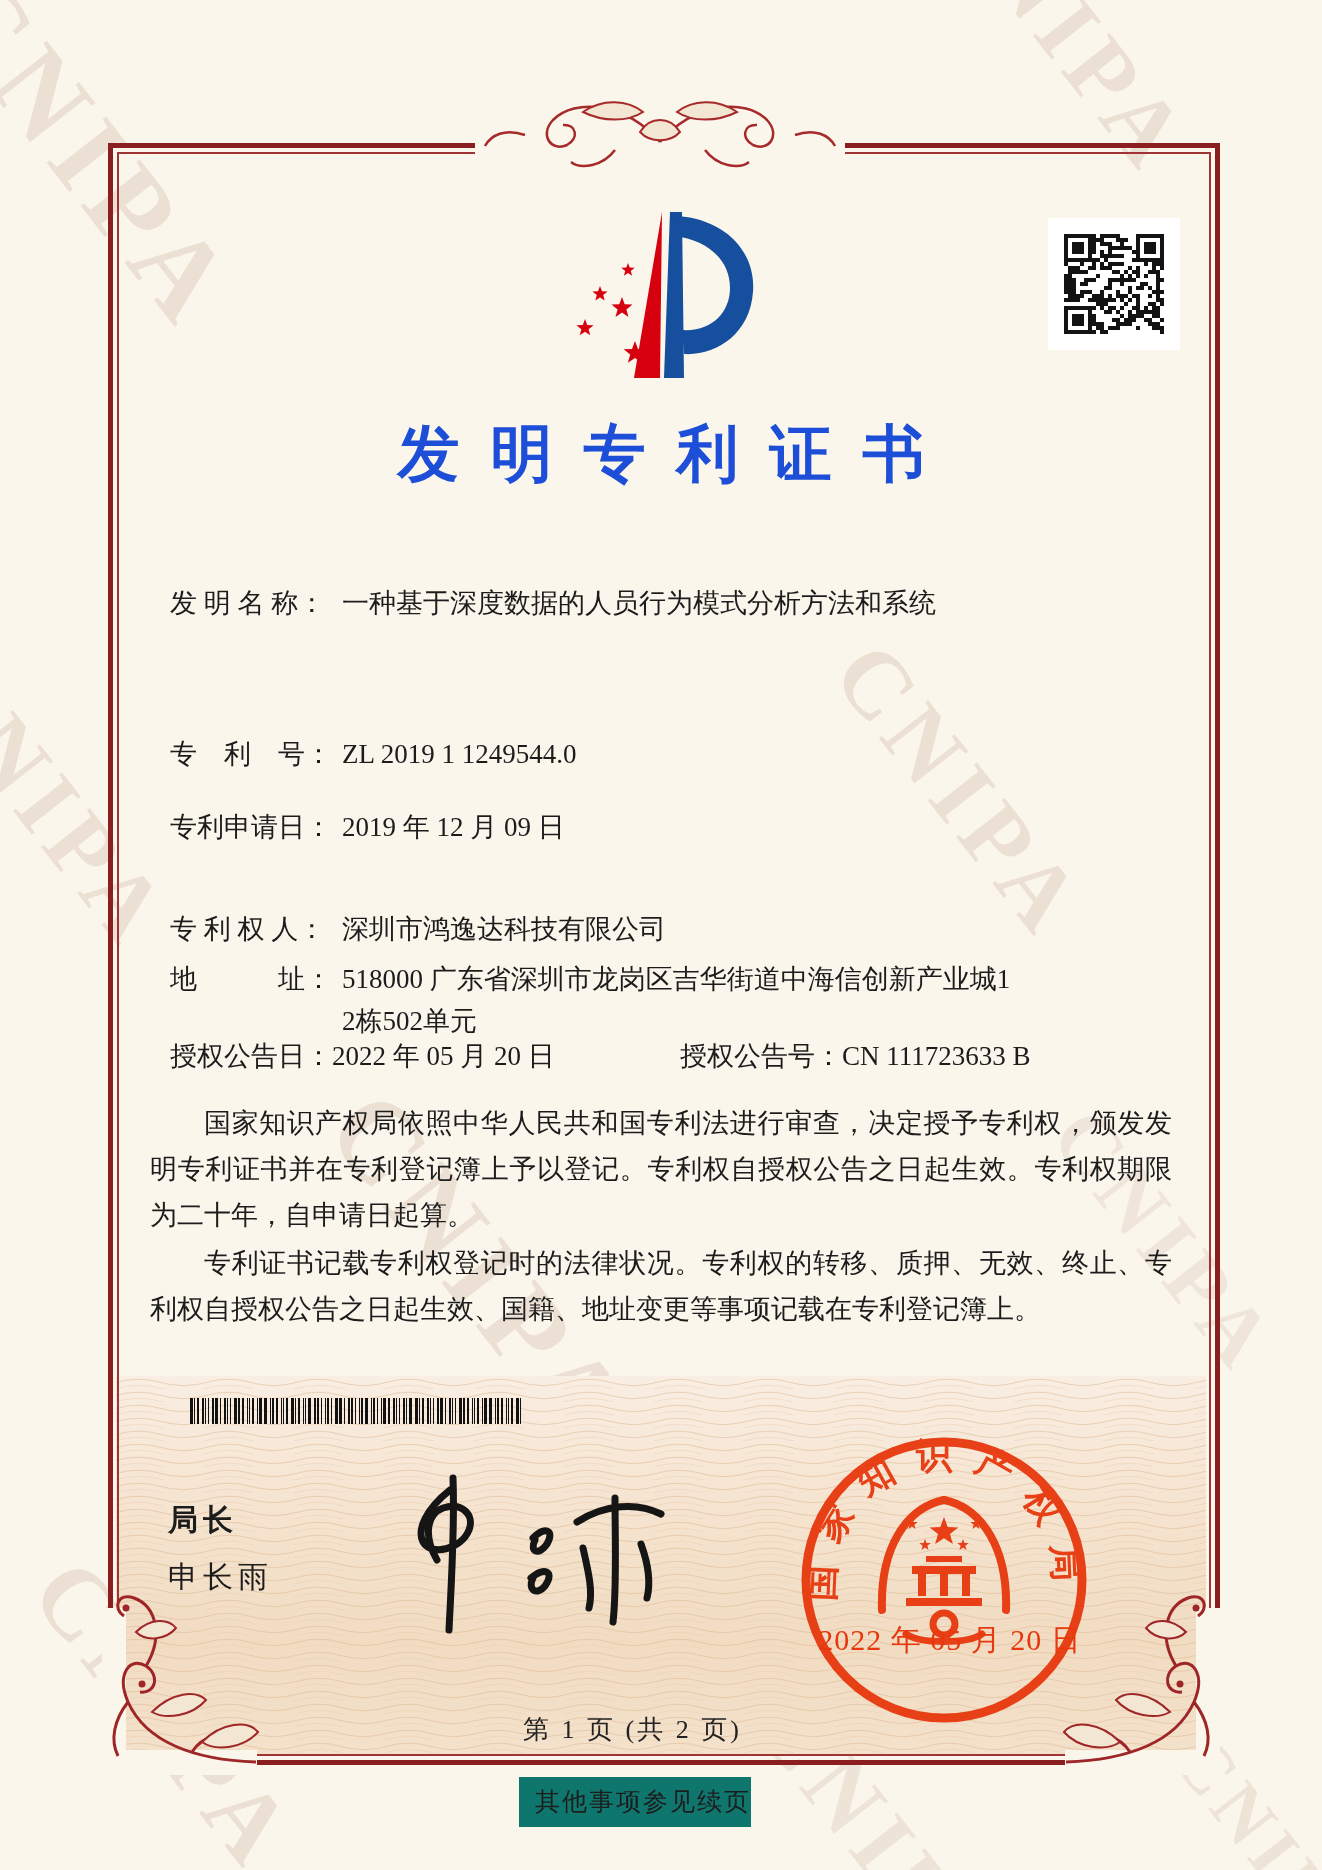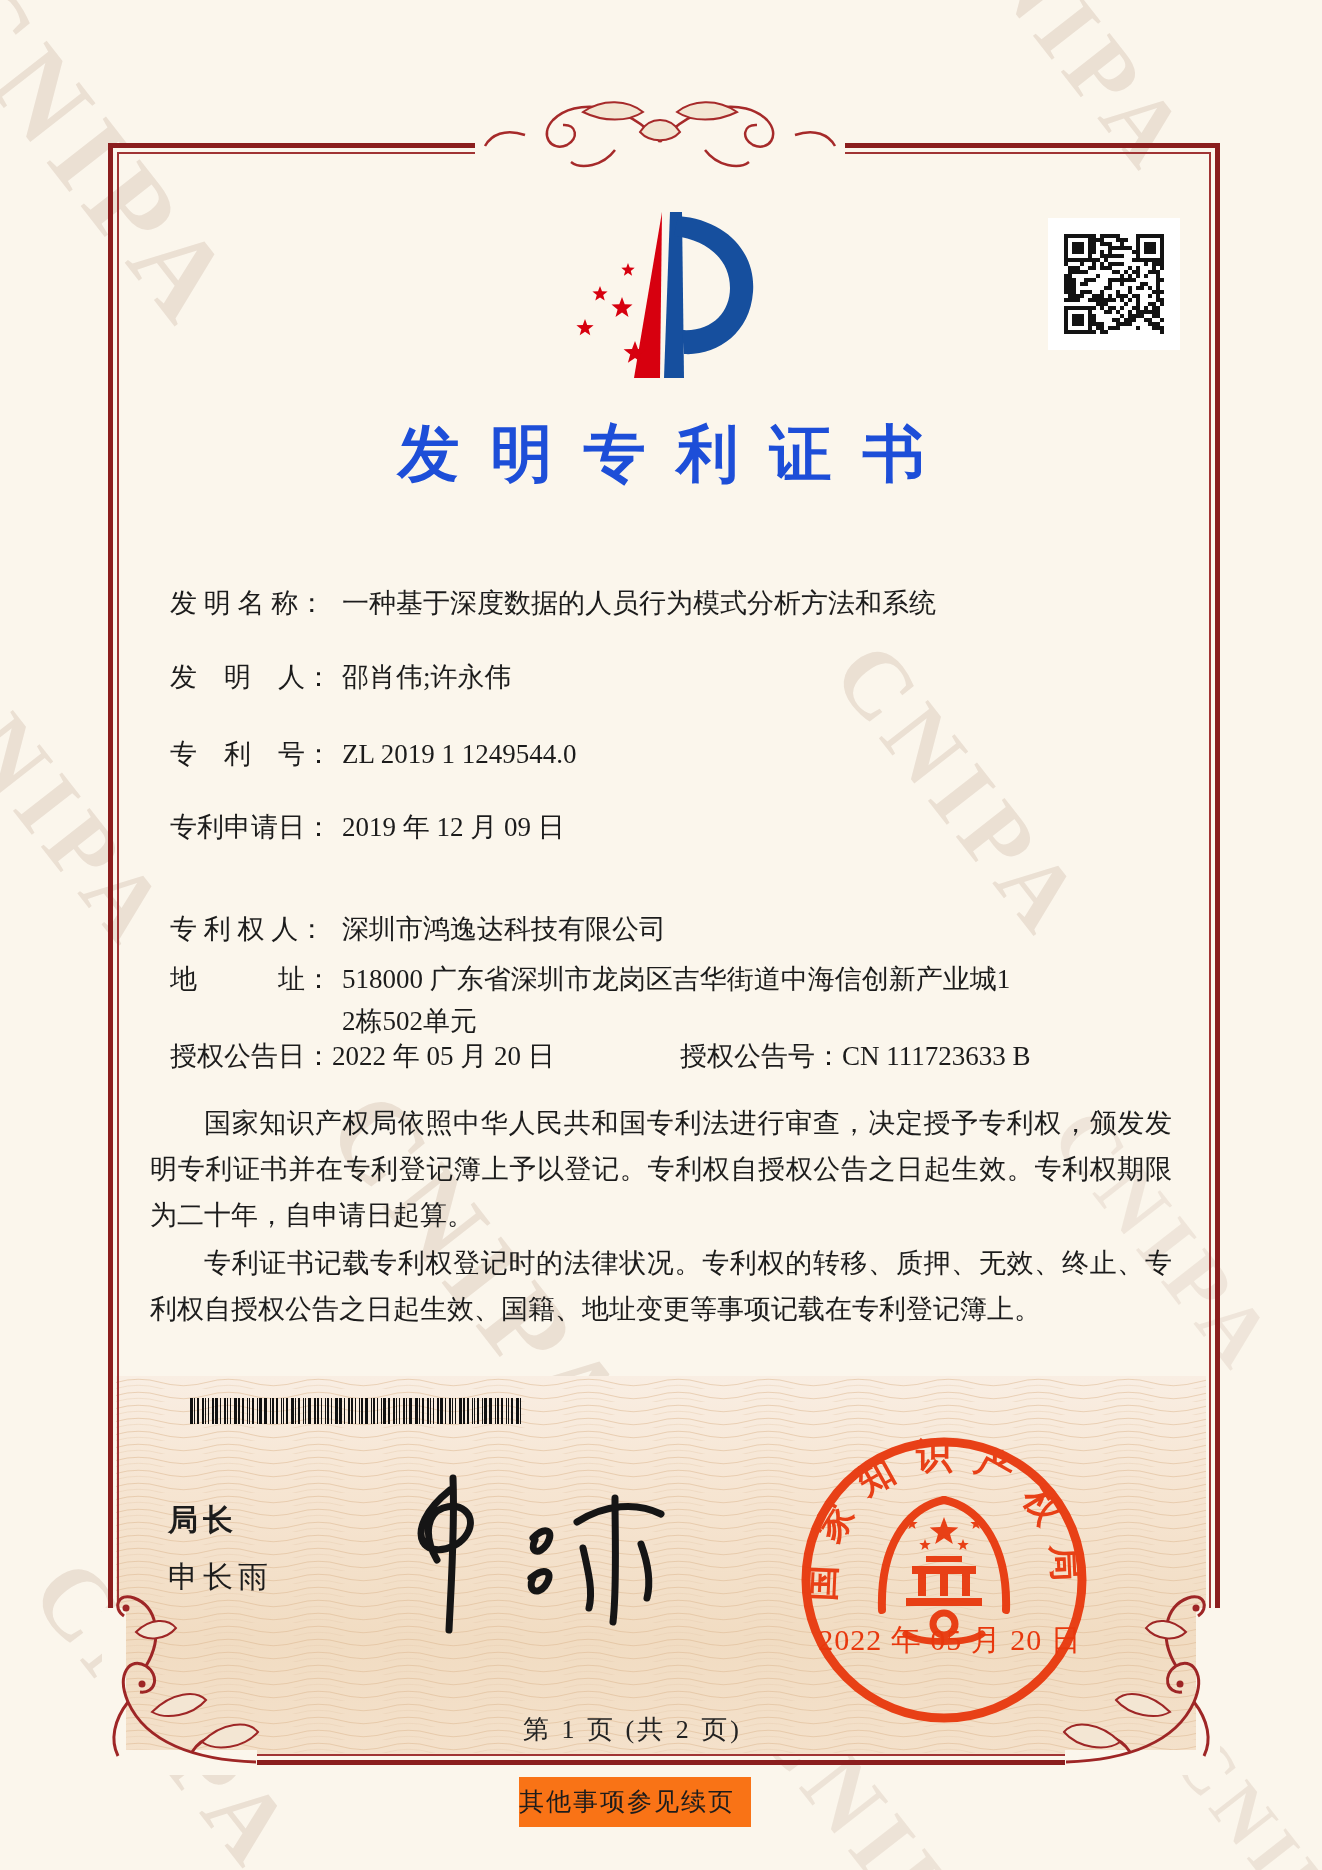--- a/index.html
+++ b/index.html
@@ -43,22 +43,22 @@
   .chief-name{position:absolute;left:168px;top:1557px;font-size:30px;font-weight:normal;
       font-family:"Liberation Sans","DejaVu Sans",sans-serif;letter-spacing:5px;z-index:5;}
   .signature{position:absolute;left:365px;top:1468px;z-index:5;}
   
   .seal{position:absolute;left:794px;top:1428px;z-index:6;opacity:.95;}
   .seal-date{position:absolute;left:800px;top:1620px;width:300px;text-align:center;font-size:30px;
       color:#e8380d;letter-spacing:1px;z-index:7;}
   
   .page-no{position:absolute;left:460px;top:1712px;width:345px;text-align:center;font-size:26px;
       letter-spacing:3px;z-index:5;color:#222;}
-  .footer-box{position:absolute;left:519px;top:1777px;width:232px;height:50px;background:#f97316;
-      z-index:5;text-align:left;line-height:50px;font-size:25px;letter-spacing:2px;}
+  .footer-box{position:absolute;left:519px;top:1777px;width:232px;height:50px;background:#0f766e;
+      z-index:5;text-align:right;line-height:50px;font-size:25px;letter-spacing:2px;}
   .flourish{position:absolute;z-index:4;}
   .fl-top{left:465px;top:80px;}
   .fl-bl{left:84px;top:1540px;}
   .fl-br{left:1058px;top:1540px;}
 </style>
 </head>
 <body>
 
 <div class="page">
 
@@ -474,23 +474,20 @@
         <rect x="40" y="96" width="4" height="4" fill="#131313"></rect>
         <rect x="96" y="96" width="4" height="4" fill="#131313"></rect>
       </svg>
   </div>
 
   <div class="title">发明专利证书</div>
 
   <div class="field-row r1">
     <span class="field-label">发 明 名 称：</span><span class="field-value">一种基于深度数据的人员行为模式分析方法和系统</span>
   </div>
-  <div class="field-row r2">
-    <span class="field-label">发　明　人：</span><span class="field-value">邵肖伟;许永伟</span>
-  </div>
   <div class="field-row r3">
     <span class="field-label">专　利　号：</span><span class="field-value">ZL 2019 1 1249544.0</span>
   </div>
   <div class="field-row r4">
     <span class="field-label">专利申请日：</span><span class="field-value">2019 年 12 月 09 日</span>
   </div>
   <div class="field-row r5">
     <span class="field-label">专 利 权 人：</span><span class="field-value">深圳市鸿逸达科技有限公司</span>
   </div>
   <div class="field-row r6">

